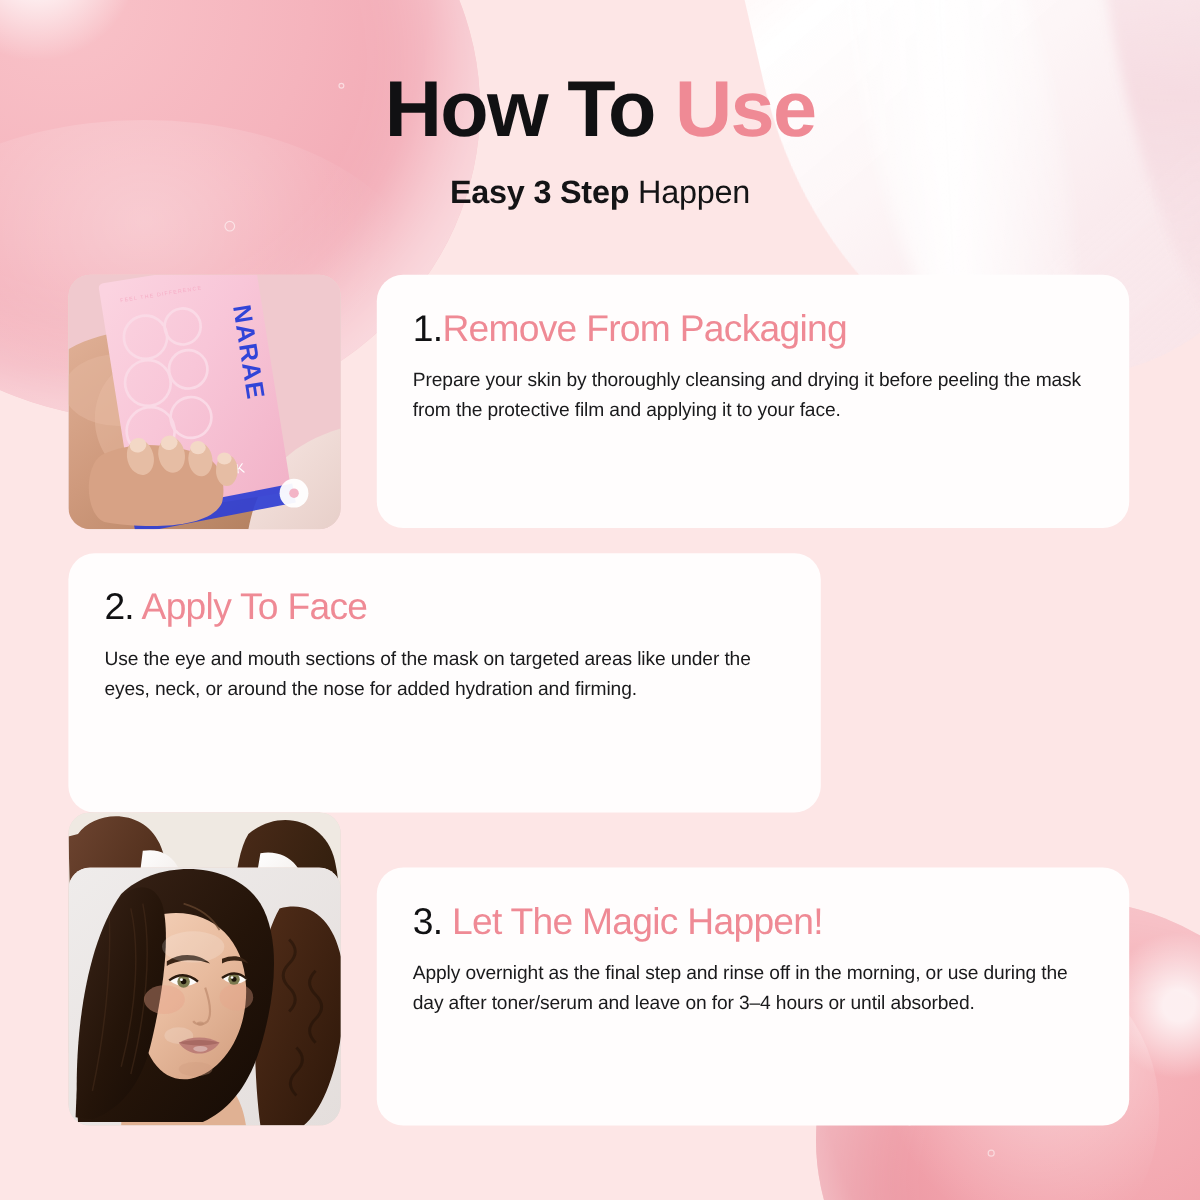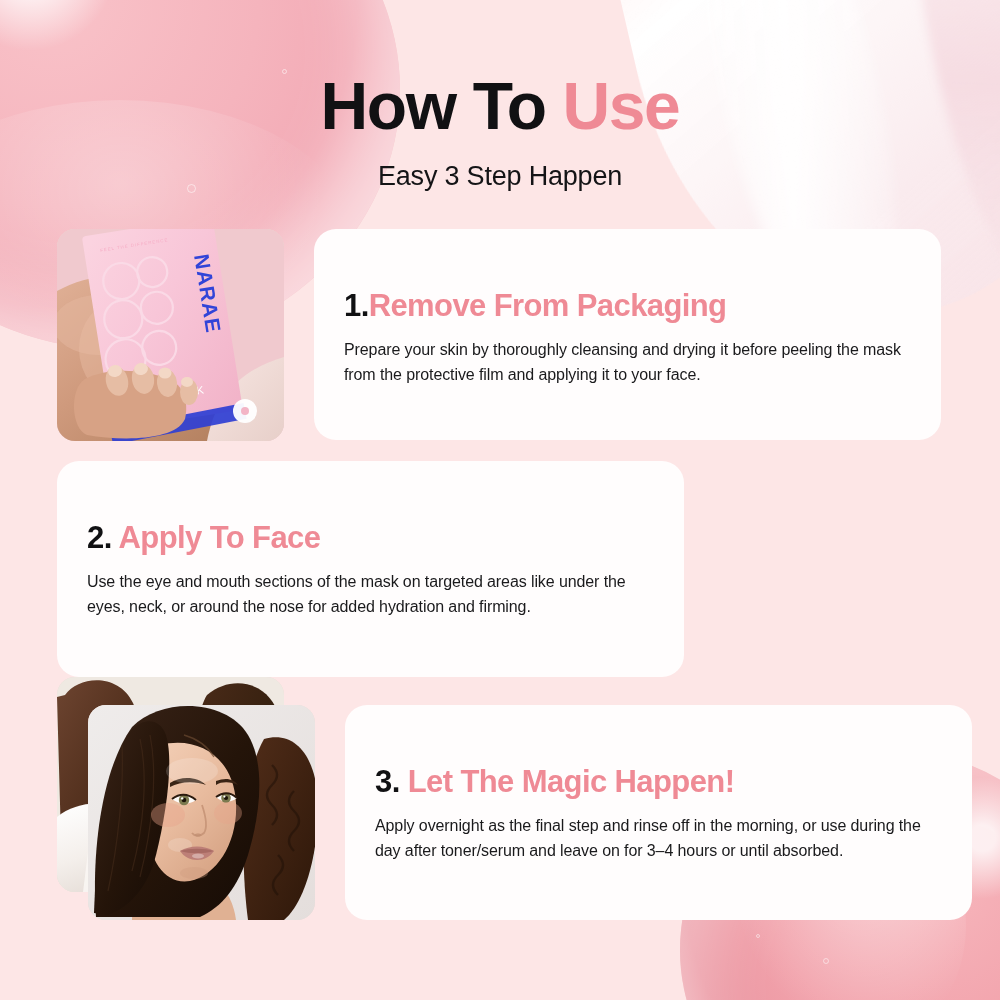--- a/index.html
+++ b/index.html
@@ -81,40 +81,40 @@
     left:6%; top:10%; width:62%; height:68%;
     border-radius:50%;
     background:radial-gradient(ellipse at 62% 26%, rgba(255,255,255,.42) 0%, rgba(255,255,255,0) 60%);
   }
   .micro-dot{
     position:absolute; border-radius:50%;
     border:1px solid rgba(255,255,255,.5);
   }
 
   
-  .header { position:absolute; left:0; right:0; top:72px; text-align:center; }
+  .header { position:absolute; left:0; right:0; top:56px; text-align:center; }
 
   .title {
     font-size:66px; font-weight:700; letter-spacing:-1.4px;
     color:#111113; line-height:1.05;
   }
   .title .accent { color:#ef8a95; }
 
   .subtitle {
     margin-top:20px;
     font-size:27px; color:#141416; letter-spacing:-.2px;
   }
-  .subtitle .strong { font-weight:400; }
+  .subtitle .strong { font-weight:700; }
 
   
   .row { position:absolute; display:flex; align-items:stretch; }
 
   .row-1 { left:57px;  top:229px; }
   .row-2 { left:57px;  top:461px;flex-direction:column; }
-  .row-3 { left:57px;  top:705px;padding-left:31px; }
+  .row-3 { left:57px;  top:723px; }
 
   .thumb {
     width:227px; height:212px;
     border-radius:18px;
     overflow:hidden;
     position:relative;
     flex:0 0 auto;
     background:#ead9d4;
   }
   .thumb.tall { height:215px; }
@@ -125,24 +125,23 @@
     border-radius:22px;
     flex:0 0 auto;
     padding:28px 30px 26px 30px;
   }
 
   .card-1 { width:627px; height:211px; margin-left:30px; }
   .card-2 { width:627px; height:216px; margin-right:28px; }
   .card-3 { width:627px; height:215px; margin-left:30px; }
 
   .step-head {
-    font-size:31px; font-weight:700; letter-spacing:-.6px;
+    font-size:31px; font-weight:400; letter-spacing:-.6px;
     line-height:1.1; white-space:nowrap;
     margin-bottom:14px;
-    margin-top:32px;
   }
   .step-num { color:#111113; }
   .step-title { color:#ef8a95; }
 
   .step-body {
     font-size:16px; line-height:1.57;
     color:#1a1a1c; letter-spacing:-.1px;
   }
 
   

